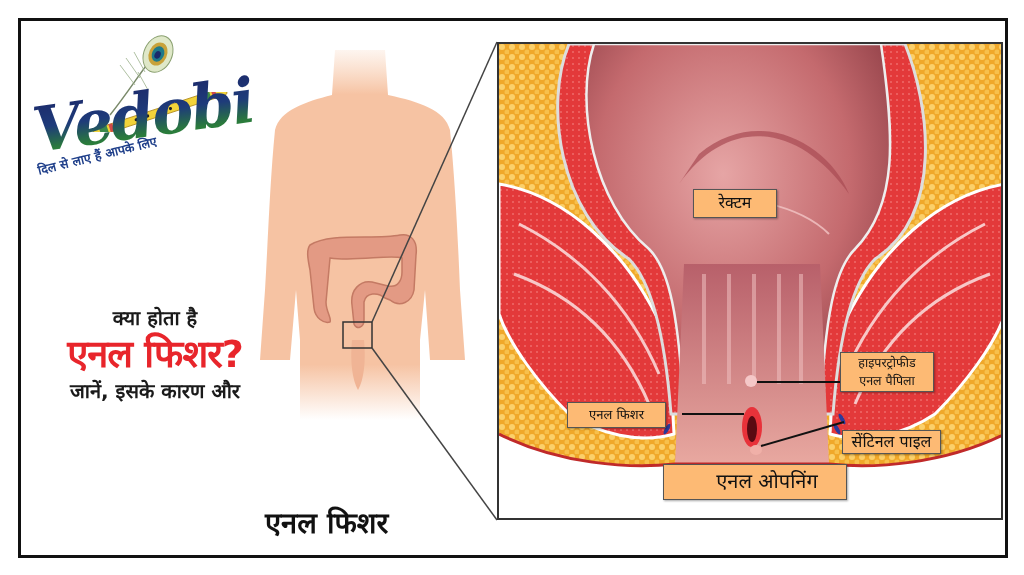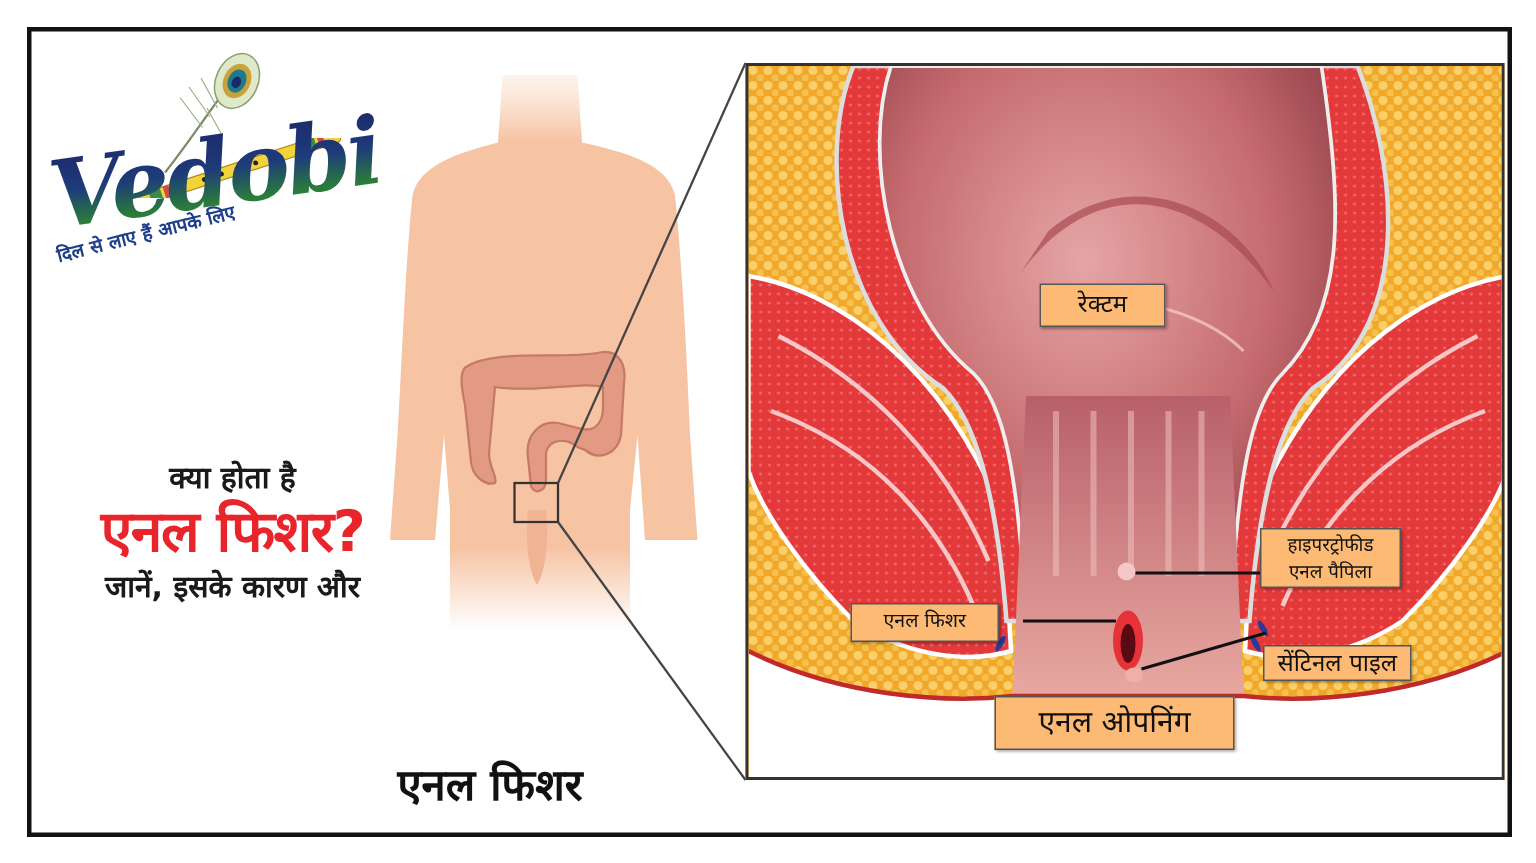--- a/index.html
+++ b/index.html
@@ -163,16 +163,16 @@
     <line x1="262" y1="402" x2="345" y2="378" stroke="#111" stroke-width="2"></line>
   </svg>
 
   <div class="lbl" style="left:194px;top:145px;width:82px;height:27px;font-size:16px;line-height:26px;">रेक्टम</div>
   <div class="lbl" style="left:341px;top:308px;width:94px;height:40px;font-size:12.5px;line-height:18px;padding-top:1px;box-sizing:border-box;">
     <div>हाइपरट्रोफीड</div>
     <div>एनल पैपिला</div>
   </div>
   <div class="lbl" style="left:343px;top:366px;width:97px;height:22px;font-size:16px;line-height:21px;margin-top:20px;">सेंटिनल पाइल</div>
   <div class="lbl" style="left:68px;top:358px;width:97px;height:24px;font-size:13px;line-height:23px;">एनल फिशर</div>
-  <div class="lbl" style="left:164px;top:420px;width:158px;height:34px;font-size:20px;line-height:33px;">एनल ओपनिंग</div>
+  <div class="lbl" style="left:164px;top:420px;width:158px;height:34px;font-size:20px;line-height:33px;padding-left:24px;">एनल ओपनिंग</div>
 </div>
 
 <div class="abs caption">एनल फिशर</div>
 
 </body></html>

